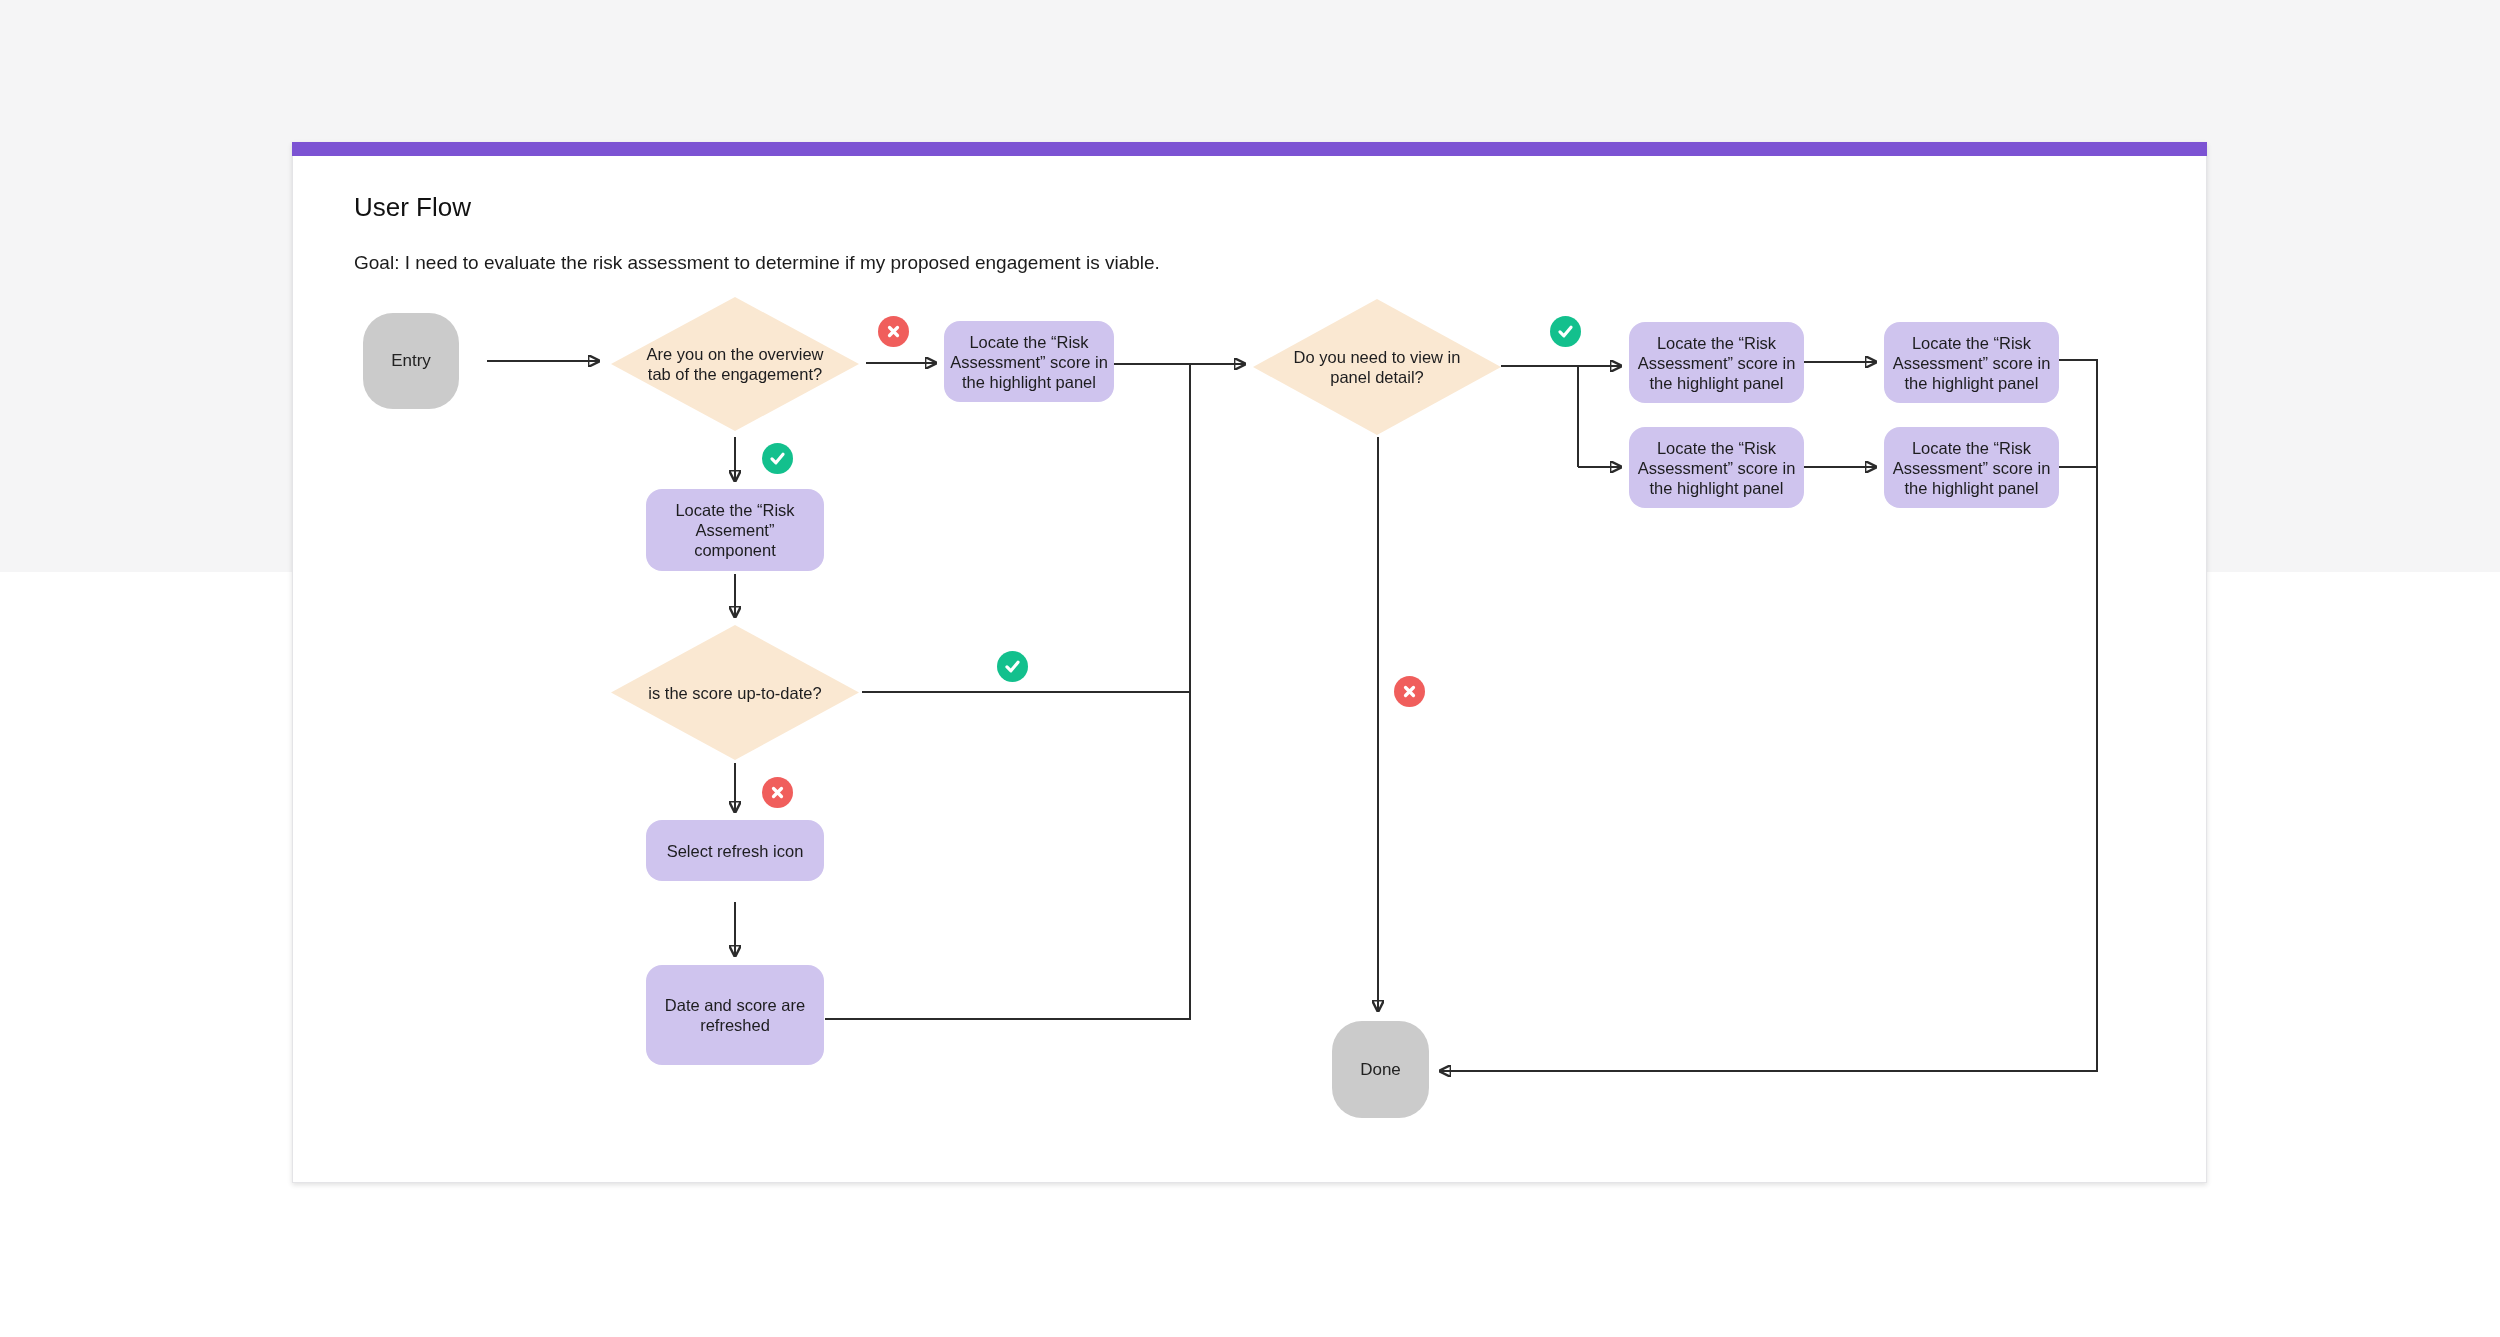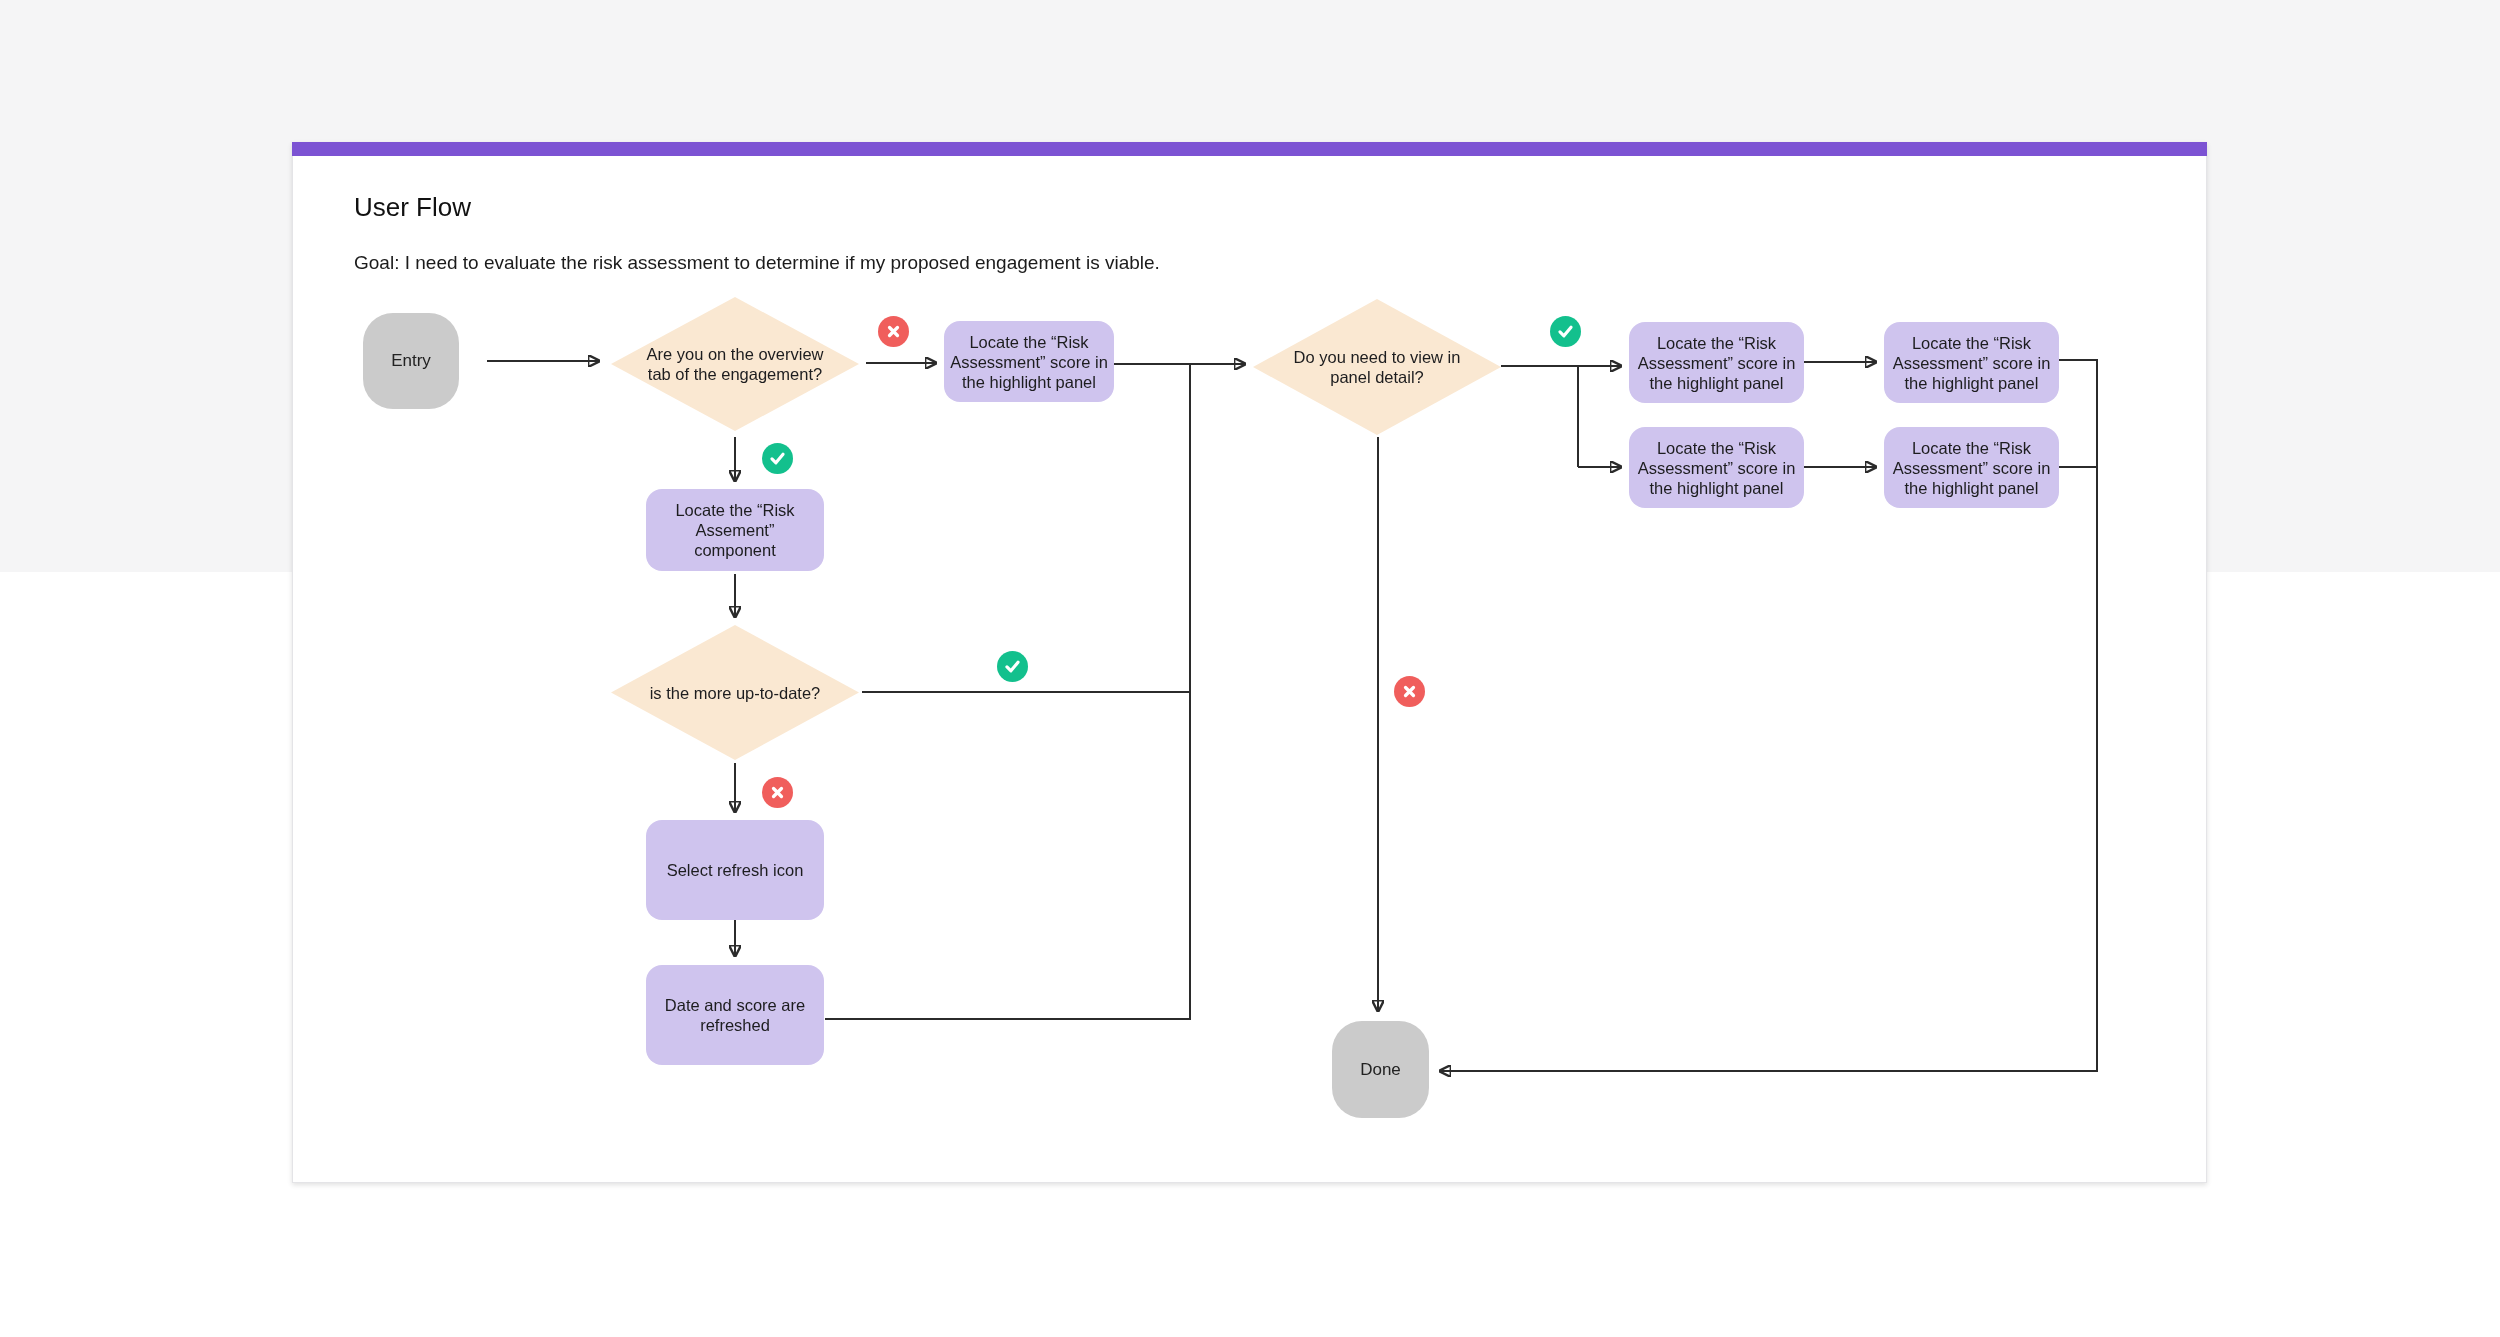--- a/index.html
+++ b/index.html
@@ -81,42 +81,42 @@
   <span>Done</span>
 </div>
 
 <div class="node diamond" style="left:611px;top:297px;width:248px;height:134px;">
   <span>Are you on the overview tab of the engagement?</span>
 </div>
 <div class="node diamond" style="left:1253px;top:299px;width:248px;height:136px;">
   <span>Do you need to view in panel detail?</span>
 </div>
 <div class="node diamond" style="left:611px;top:625px;width:248px;height:135px;">
-  <span style="max-width:205px;">is the more up-to-date?</span>
+  <span style="max-width:205px;">is the score up-to-date?</span>
 </div>
 
 <div class="node step" style="left:944px;top:321px;width:170px;height:81px;">
   <span>Locate the “Risk Assessment” score in the highlight panel</span>
 </div>
 <div class="node step" style="left:1629px;top:322px;width:175px;height:81px;">
   <span>Locate the “Risk Assessment” score in the highlight panel</span>
 </div>
 <div class="node step" style="left:1884px;top:322px;width:175px;height:81px;">
   <span>Locate the “Risk Assessment” score in the highlight panel</span>
 </div>
 <div class="node step" style="left:1629px;top:427px;width:175px;height:81px;">
   <span>Locate the “Risk Assessment” score in the highlight panel</span>
 </div>
 <div class="node step" style="left:1884px;top:427px;width:175px;height:81px;">
   <span>Locate the “Risk Assessment” score in the highlight panel</span>
 </div>
 <div class="node step" style="left:646px;top:489px;width:178px;height:82px;">
   <span>Locate the “Risk Assement” component</span>
 </div>
-<div class="node step" style="left:646px;top:820px;width:178px;height:100px;">
+<div class="node step" style="left:646px;top:820px;width:178px;height:61px;">
   <span>Select refresh icon</span>
 </div>
 <div class="node step" style="left:646px;top:965px;width:178px;height:100px;">
   <span>Date and score are refreshed</span>
 </div>
 
 <div class="badge no" style="left:878px;top:316px;">
   <svg width="19" height="19" viewBox="0 0 24 24">
       <path d="M7,7 L17,17 M17,7 L7,17" stroke="#fff" stroke-width="4.2" stroke-linecap="round" fill="none"></path>
     </svg>

